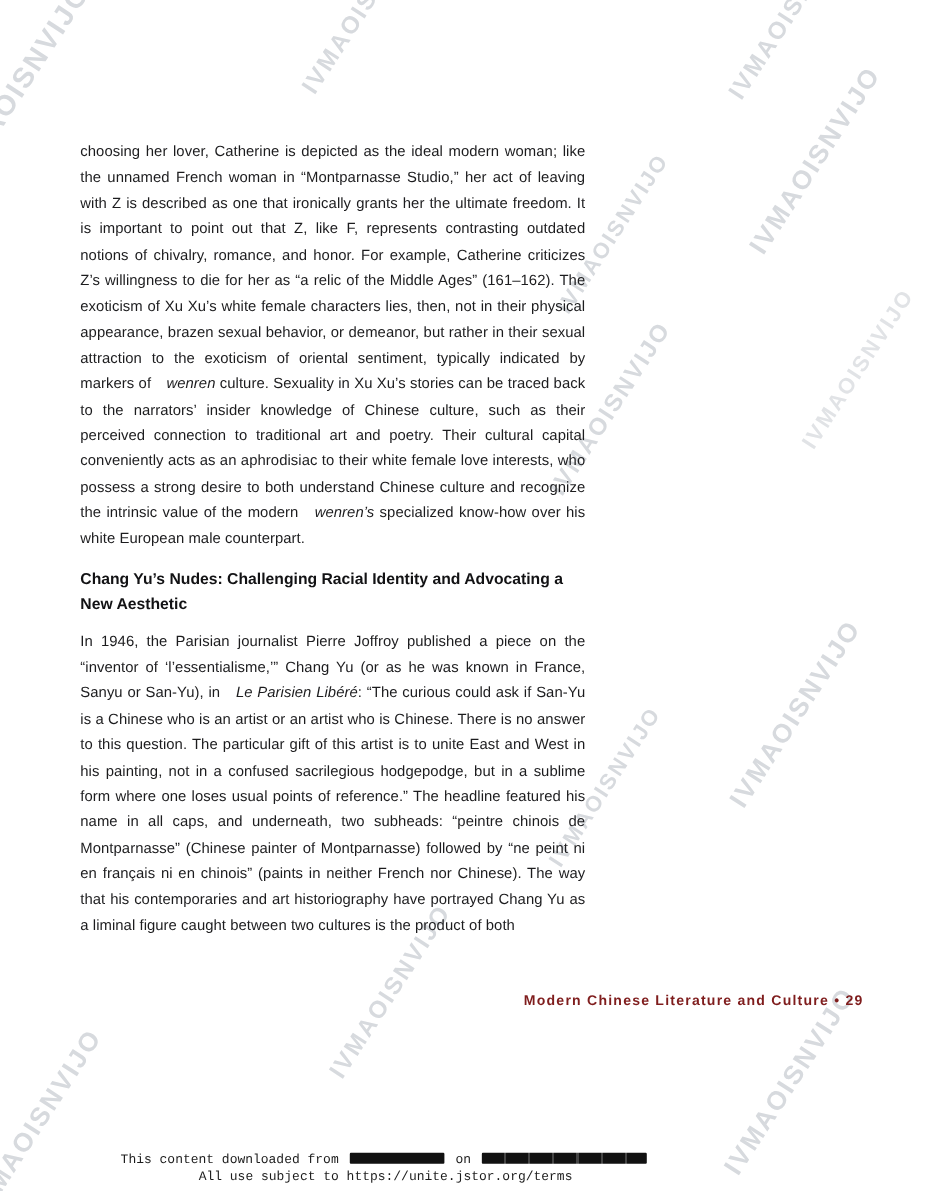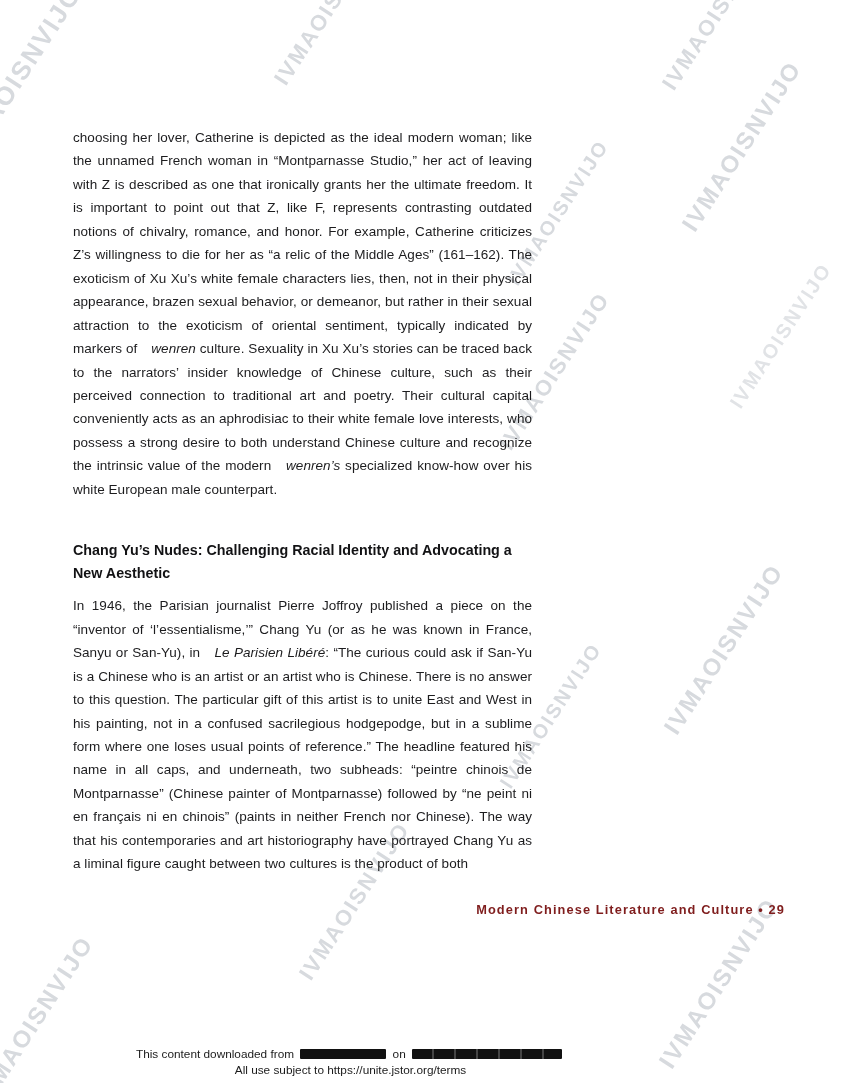--- a/index.html
+++ b/index.html
@@ -37,40 +37,40 @@
     font-size: 13.5px;
     line-height: 23.45px;
     text-align: justify;
     letter-spacing: 0.05px;
   }
   .body-para em { font-style: italic; margin-left: 10px; }
   .heading {
     font-size: 14.3px;
     font-weight: 700;
     line-height: 23px;
-    margin: 38px 0 9px 0;
+    margin: 15px 0 9px 0;
     color: #121214;
     text-align: left;
   }
   
   .running-footer {
     position: absolute;
     right: 75px; top: 902px;
     font-size: 12.8px;
     font-weight: 700;
     letter-spacing: 1.1px;
     color: #7f1d1d;
     white-space: nowrap;
   }
   
   .jstor-note {
     position: absolute;
     left: 0; top: 1046px; width: 701px;
     text-align: center;
-    font-family: Liberation Sans, sans-serif;
+    font-family: Liberation Mono, monospace;
     font-size: 11.8px;
     line-height: 16px;
     color: #1b1b1b;
   }
   .redacted {
     display: inline-block;
     height: 10px;
     background: var(--redaction, #111111);
     vertical-align: -1px;
     margin: 0 3px;

